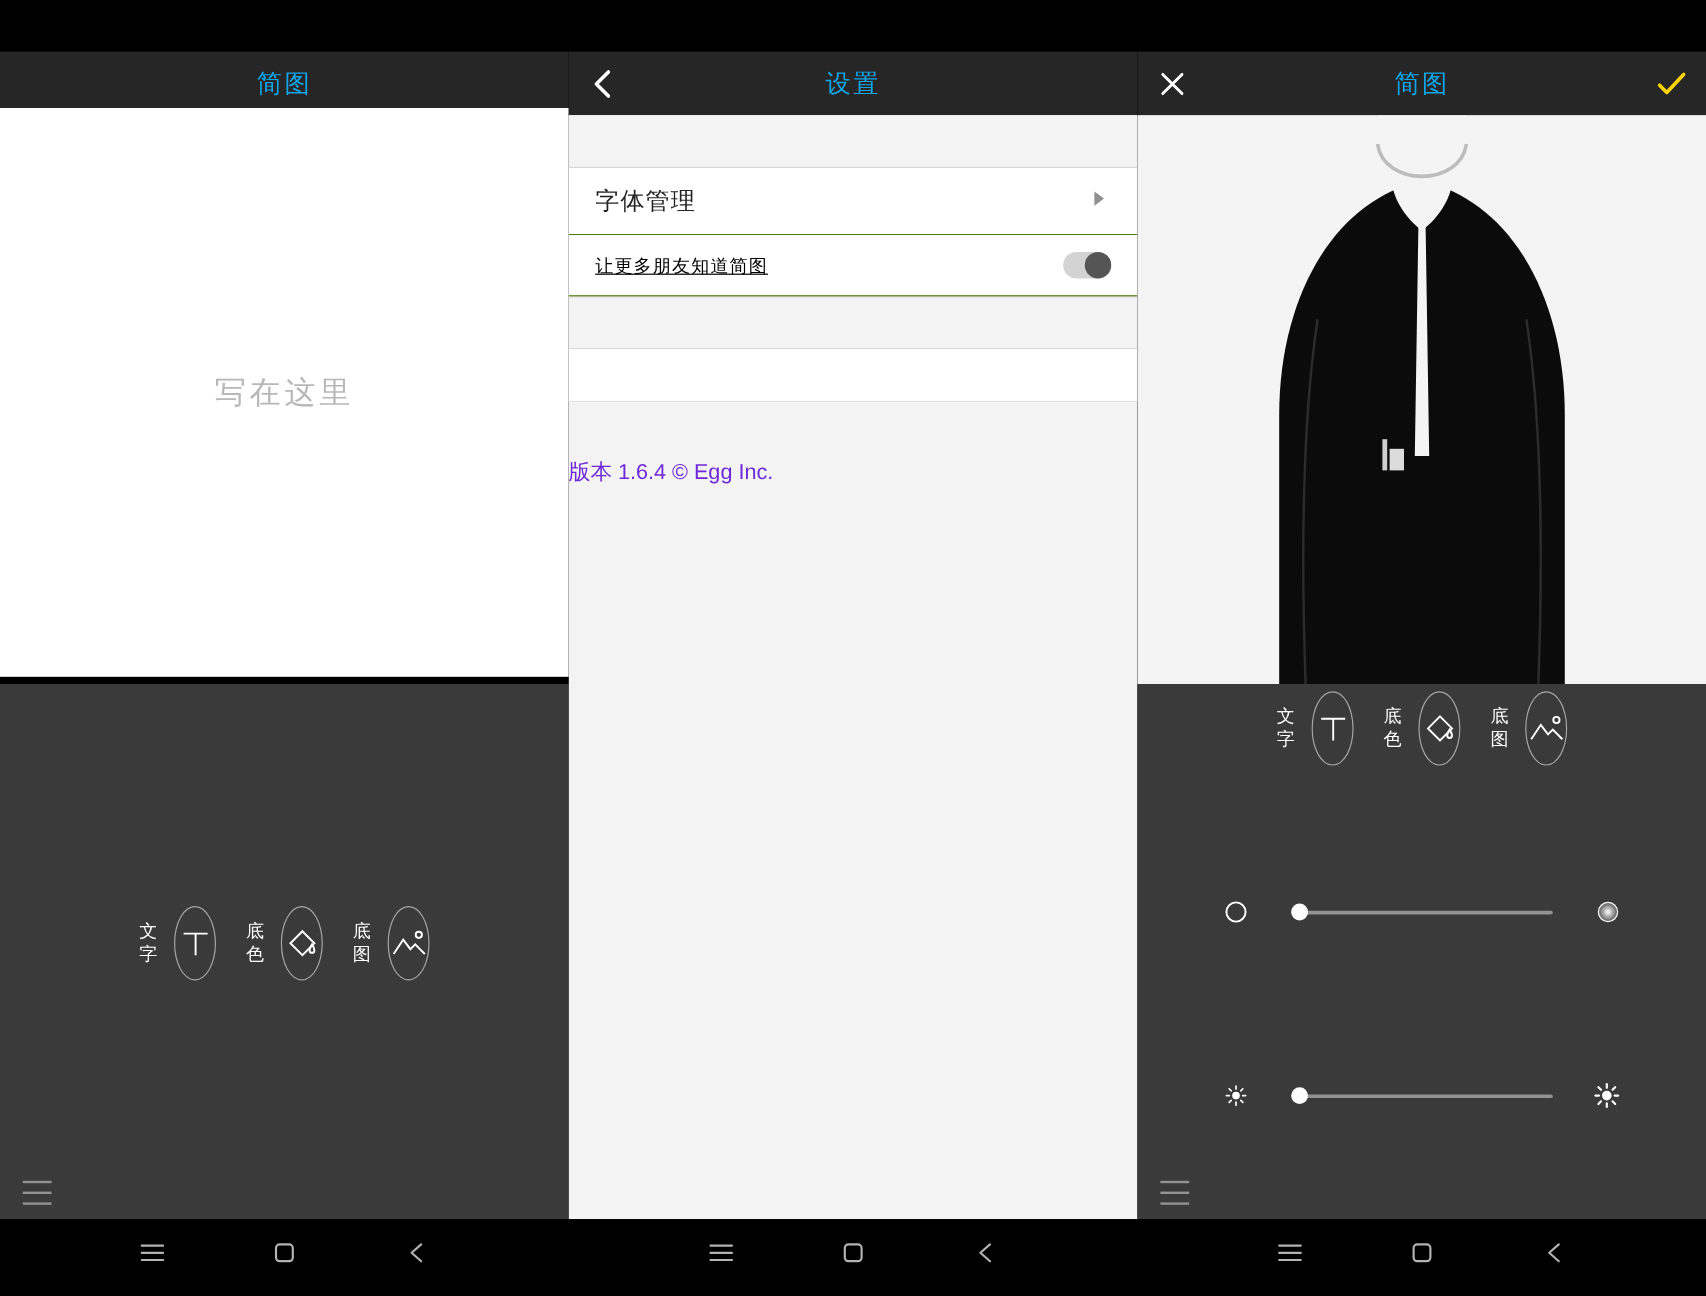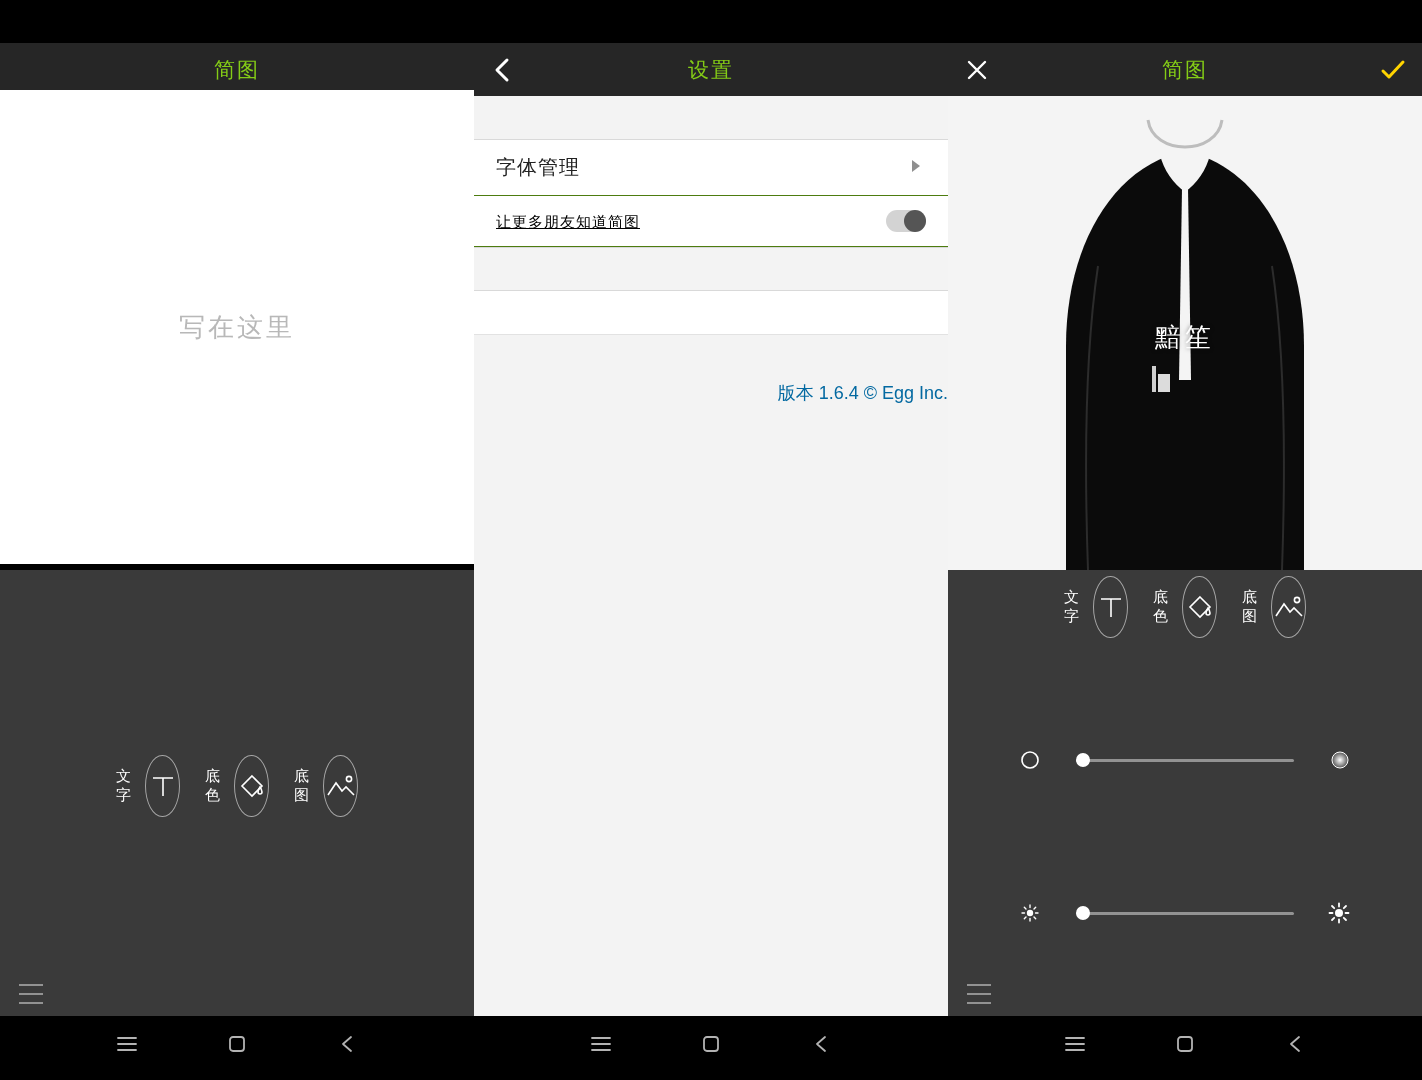--- a/index.html
+++ b/index.html
@@ -9,21 +9,21 @@
 
   
   .letterbox-top { position: absolute; top: 0; left: 0; width: 1422px; height: 43px; background: #000; }
 
   .panes { position: absolute; top: 43px; left: 0; width: 1422px; height: 973px; display: flex; }
 
   
   .pane { position: relative; width: 474px; height: 973px; background: #000; }
 
   .titlebar { position: relative; height: 53px; background: #262626; display: flex; align-items: center; justify-content: center; }
-  .titlebar .title { color: #84cc16; font-size: 21px; letter-spacing: 2px; }
+  .titlebar .title { color: #0ea5e9; font-size: 21px; letter-spacing: 2px; }
   .titlebar .left-btn, .titlebar .right-btn { position: absolute; top: 0; height: 100%; width: 58px; display: flex; align-items: center; justify-content: center; }
   .titlebar .left-btn { left: 0; }
   .titlebar .right-btn { right: 0; }
 
   
   .p1-canvas { position: absolute; top: 47px; left: 0; right: 0; height: 474px; background: #fff; display: flex; align-items: center; justify-content: center; }
   .p1-placeholder { color: #b8b8b8; font-size: 26px; letter-spacing: 3px; }
 
   .p1-tools { position: absolute; top: 527px; left: 0; right: 0; bottom: 0; background: #3a3a3a; }
   .toolrow { position: absolute; left: 0; right: 0; display: flex; justify-content: center; gap: 25px; }
@@ -41,21 +41,21 @@
   .p2-gap { height: 44px; background: #f3f3f3; border-bottom: 1px solid #d9d9d9; }
   .p2-row { position: relative; background: #fff; padding: 14px 22px; border-bottom: 1px solid #4d7c0f; }
   .p2-row .row-title { font-size: 20px; color: #222; letter-spacing: 1px; }
   .p2-row .row-sub { font-size: 15px; color: #000000; margin-top: 3px; letter-spacing: 1px; text-decoration: underline; }
   .p2-row .row-arrow { position: absolute; right: 26px; top: 50%; transform: translateY(-50%); color: #8f8f8f; }
   .p2-row .toggle { position: absolute; right: 22px; top: 50%; transform: translateY(-50%); width: 40px; height: 22px; border-radius: 11px; background: #d3d3d3; }
   .p2-row .toggle .knob { position: absolute; top: 0; width: 22px; height: 22px; border-radius: 50%; background: #555; }
   .p2-row .toggle.on .knob { right: 0; }
   .p2-gap2 { height: 44px; background: #f3f3f3; border-top: 1px solid #d9d9d9; border-bottom: 1px solid #d9d9d9; }
   .p2-thin { height: 44px; background: #fff; border-bottom: 1px solid #e2e2e2; }
-  .p2-footer { text-align: right; padding-top: 46px; color: #0369a1; font-size: 18px; }
+  .p2-footer { text-align: left; padding-top: 46px; color: #6d28d9; font-size: 18px; }
 
   
   .p3-canvas { position: absolute; top: 53px; left: 0; right: 0; height: 474px; background: #eee; overflow: hidden; }
   .p3-canvas svg.photo { position: absolute; inset: 0; }
   .p3-text { position: absolute; left: 0; right: 0; top: 224px; text-align: center; color: #fff; font-size: 26px; letter-spacing: 4px; text-shadow: 0 0 4px rgba(0,0,0,0.5); }
 
   .p3-tools { position: absolute; top: 527px; left: 0; right: 0; bottom: 0; background: #3a3a3a; }
   .toolrow.high { top: 6px; }
 
   .slider-row { position: absolute; left: 72px; right: 72px; height: 24px; display: flex; align-items: center; }
@@ -196,21 +196,20 @@
           <path fill="#f4f4f4" d="M234 92 L240 92 L243 284 L231 284 Z"></path>
 
           <path stroke="#bdbdbd" stroke-width="3" fill="none" d="M200 24 C205 60 269 60 274 24"></path>
 
           <path stroke="#2c2c2c" stroke-width="2" fill="none" d="M150 170 C138 250 136 360 140 474"></path>
           <path stroke="#2c2c2c" stroke-width="2" fill="none" d="M324 170 C336 250 338 360 334 474"></path>
 
           <rect x="210" y="278" width="12" height="18" fill="#dcdcdc"></rect>
           <rect x="204" y="270" width="4" height="26" fill="#cfcfcf"></rect>
         </svg>
-        <div class="p3-text">黯笙</div>
       </div>
 
       <div class="p3-tools">
         <div class="toolrow high">
           <div class="tool">
             <span class="tool-label">文字</span>
             <div class="tool-btn">
               <svg width="28" height="28" viewBox="0 0 28 28">
                 <path class="stroke-w" stroke-width="1.6" d="M4 6 H24 M14 6 V24"></path>
               </svg>

